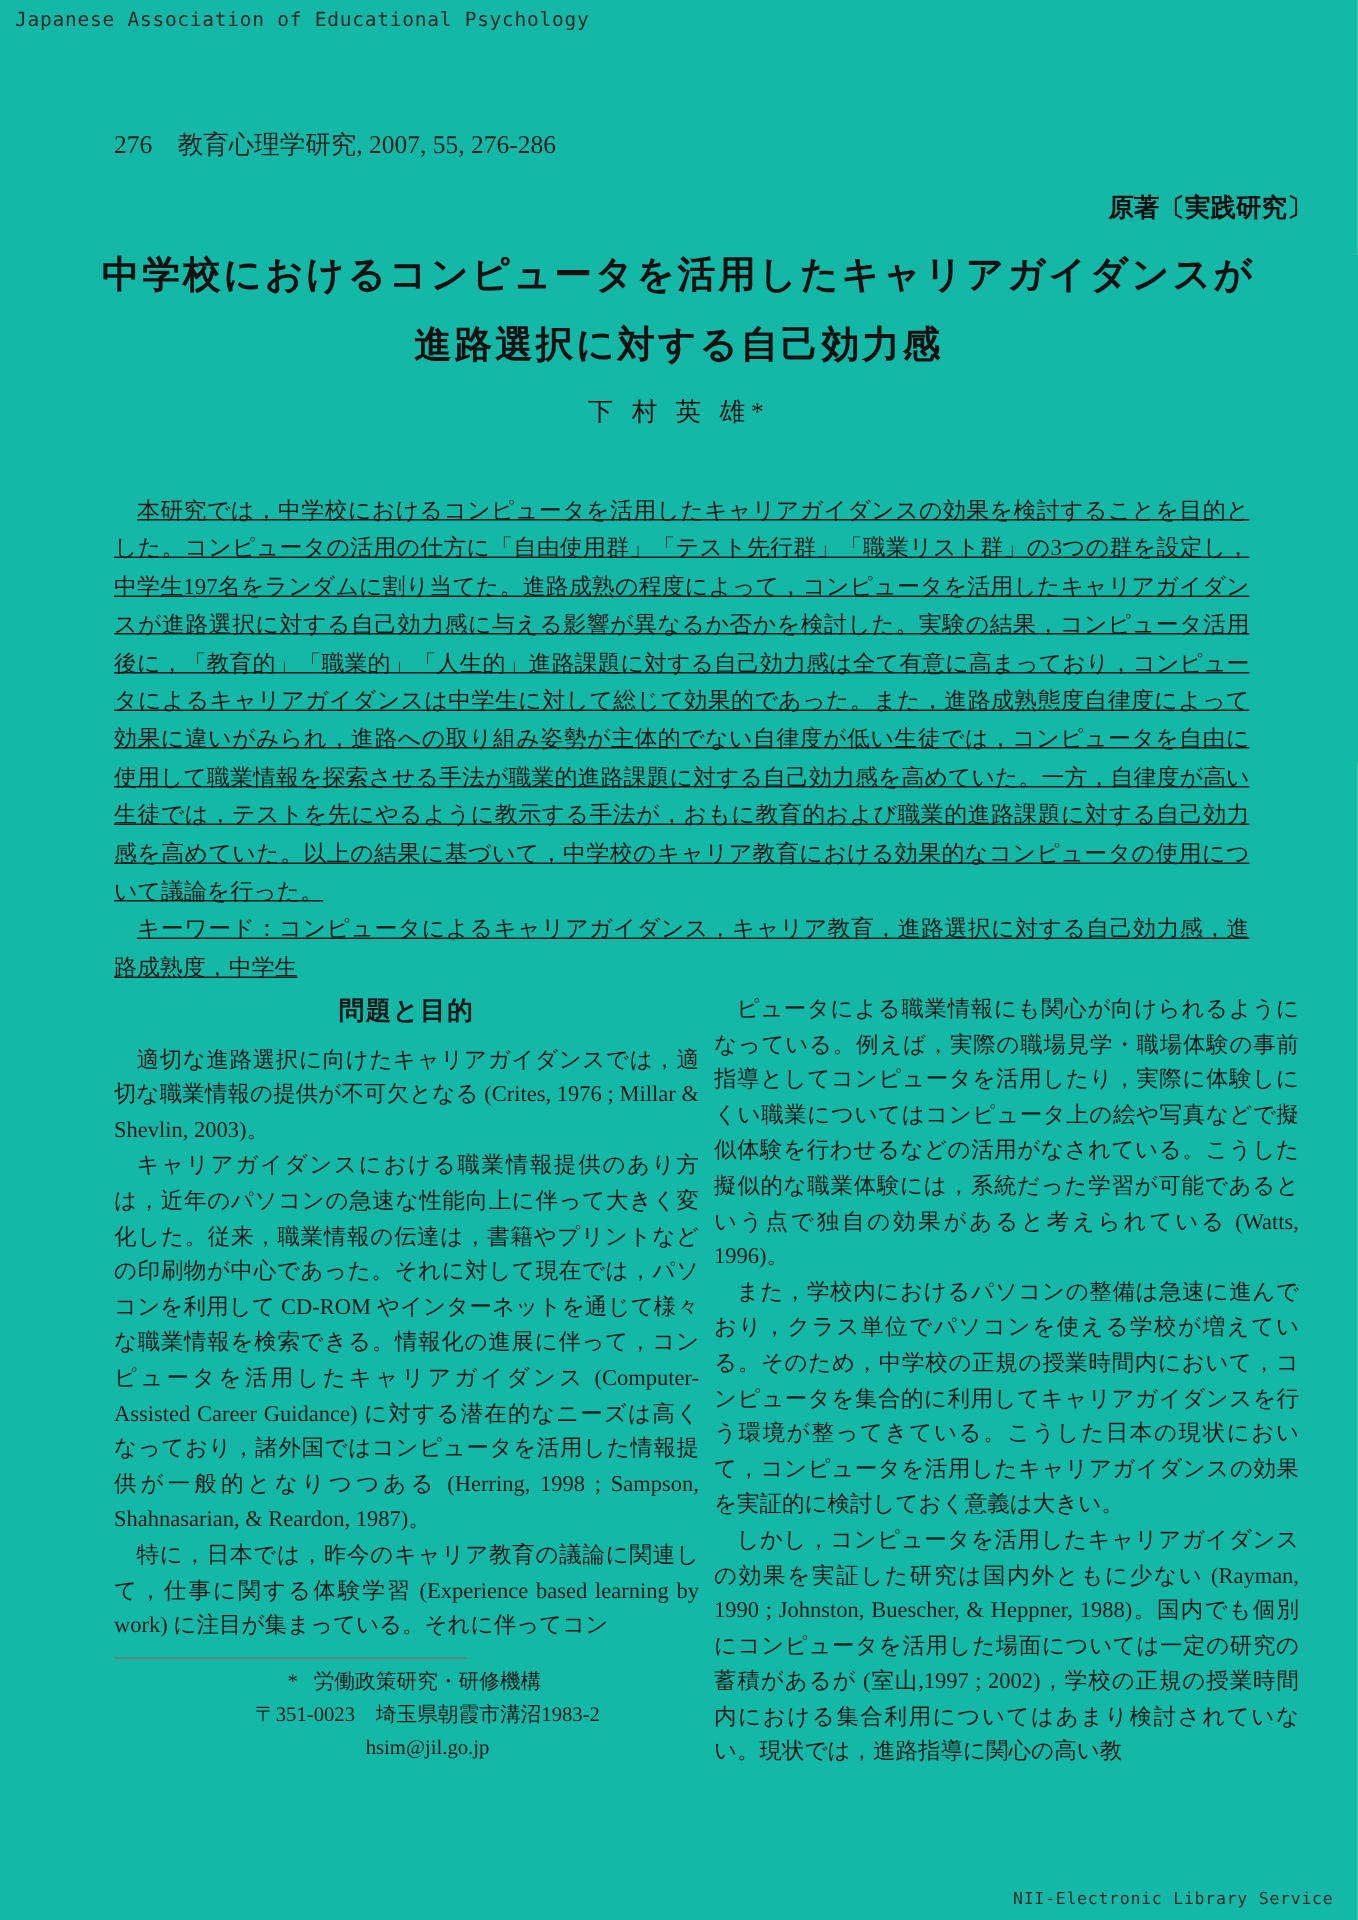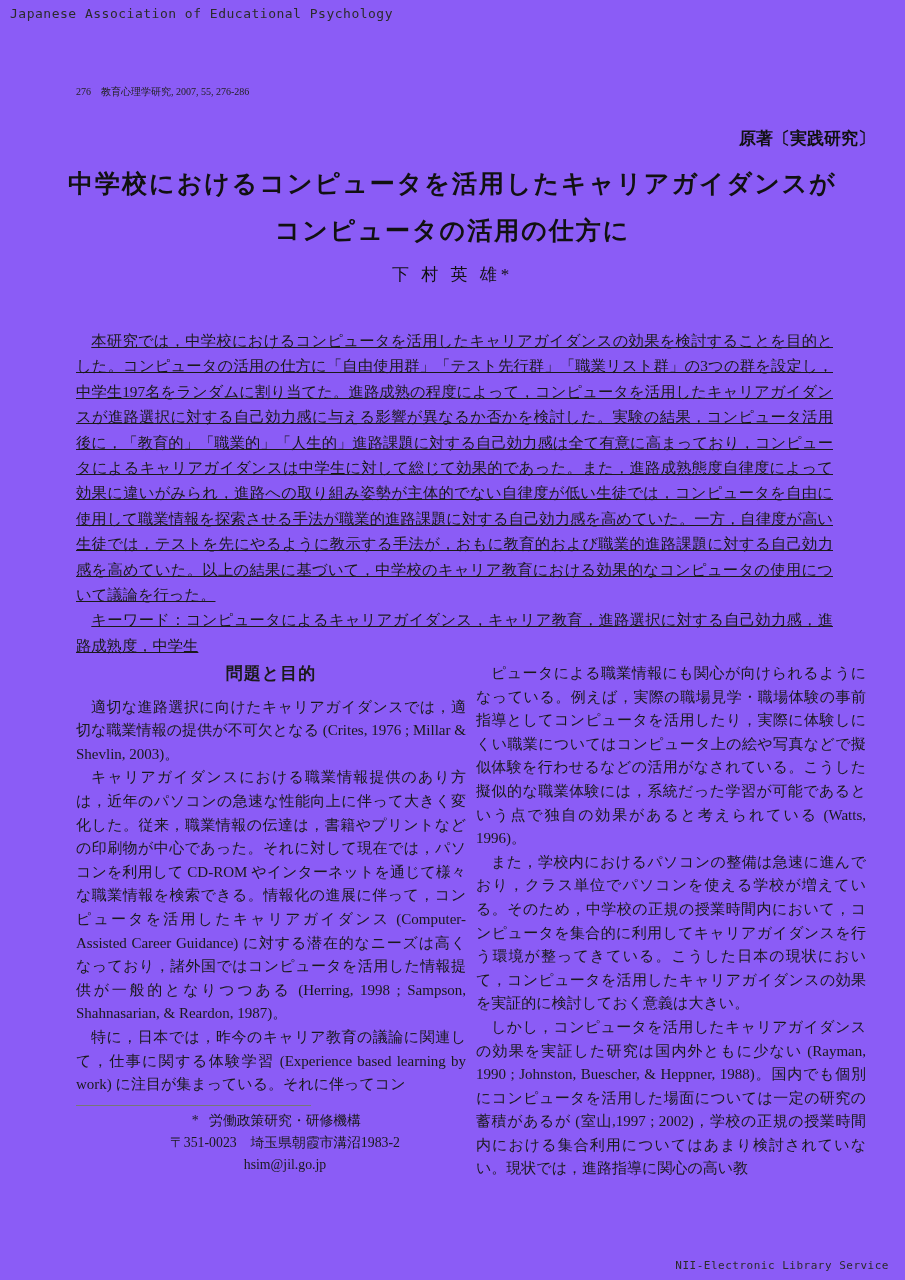--- a/index.html
+++ b/index.html
@@ -4,37 +4,37 @@
 <style>
   html,body{margin:0;padding:0;}
   body{
     width:905px;height:1280px;
     background:#e8e8e8;
     font-family:"Liberation Serif","DejaVu Serif",serif;
   }
   .paper-page{
     position:relative;
     width:905px;height:1280px;
-    background:#8b5cf6;
+    background:#14b8a6;
     color:#1c1c1c;
     overflow:hidden;
   }
   .wm-top{
     position:absolute;top:6px;left:10px;
     font-family:"DejaVu Sans Mono","Liberation Mono",monospace;
     font-size:13px;color:#2b2b2b;letter-spacing:0.5px;
   }
   .wm-bottom{
     position:absolute;bottom:8px;right:16px;
     font-family:"DejaVu Sans Mono","Liberation Mono",monospace;
     font-size:11px;color:#2b2b2b;letter-spacing:0.5px;
   }
   .journal-line{
     position:absolute;top:85px;left:76px;
-    font-size:10px;color:#222;
+    font-size:17px;color:#222;
   }
   .article-type{
     position:absolute;top:127px;right:30px;
     font-size:17px;font-weight:bold;color:#111;
   }
   .title{
     position:absolute;top:160px;left:0;width:100%;
     text-align:center;
     font-size:25px;font-weight:bold;color:#111;
     line-height:47px;letter-spacing:2px;
@@ -78,21 +78,21 @@
 <div class="paper-page">
 
   <div class="wm-top">Japanese Association of Educational Psychology</div>
 
   <div class="journal-line">276　教育心理学研究, 2007, 55, 276-286</div>
 
   <div class="article-type">原著〔実践研究〕</div>
 
   <div class="title">
     <div>中学校におけるコンピュータを活用したキャリアガイダンスが</div>
-    <div>コンピュータの活用の仕方に</div>
+    <div>進路選択に対する自己効力感</div>
   </div>
 
   <div class="author">下 村 英 雄*</div>
 
   <div class="abstract">
     <p>本研究では，中学校におけるコンピュータを活用したキャリアガイダンスの効果を検討することを目的とした。コンピュータの活用の仕方に「自由使用群」「テスト先行群」「職業リスト群」の3つの群を設定し，中学生197名をランダムに割り当てた。進路成熟の程度によって，コンピュータを活用したキャリアガイダンスが進路選択に対する自己効力感に与える影響が異なるか否かを検討した。実験の結果，コンピュータ活用後に，「教育的」「職業的」「人生的」進路課題に対する自己効力感は全て有意に高まっており，コンピュータによるキャリアガイダンスは中学生に対して総じて効果的であった。また，進路成熟態度自律度によって効果に違いがみられ，進路への取り組み姿勢が主体的でない自律度が低い生徒では，コンピュータを自由に使用して職業情報を探索させる手法が職業的進路課題に対する自己効力感を高めていた。一方，自律度が高い生徒では，テストを先にやるように教示する手法が，おもに教育的および職業的進路課題に対する自己効力感を高めていた。以上の結果に基づいて，中学校のキャリア教育における効果的なコンピュータの使用について議論を行った。</p>
     <p>キーワード：コンピュータによるキャリアガイダンス，キャリア教育，進路選択に対する自己効力感，進路成熟度，中学生</p>
   </div>
 
   <div class="columns">

